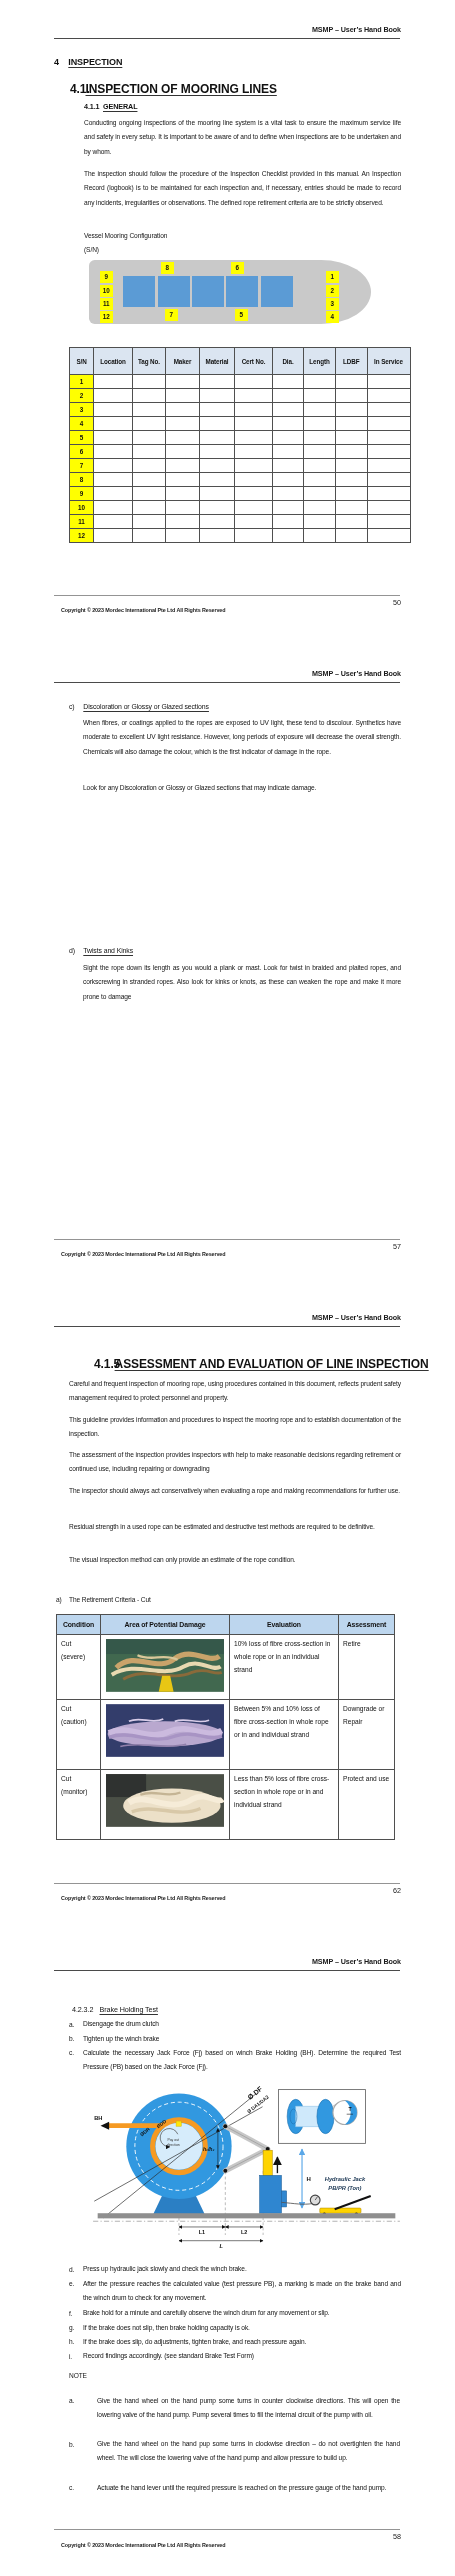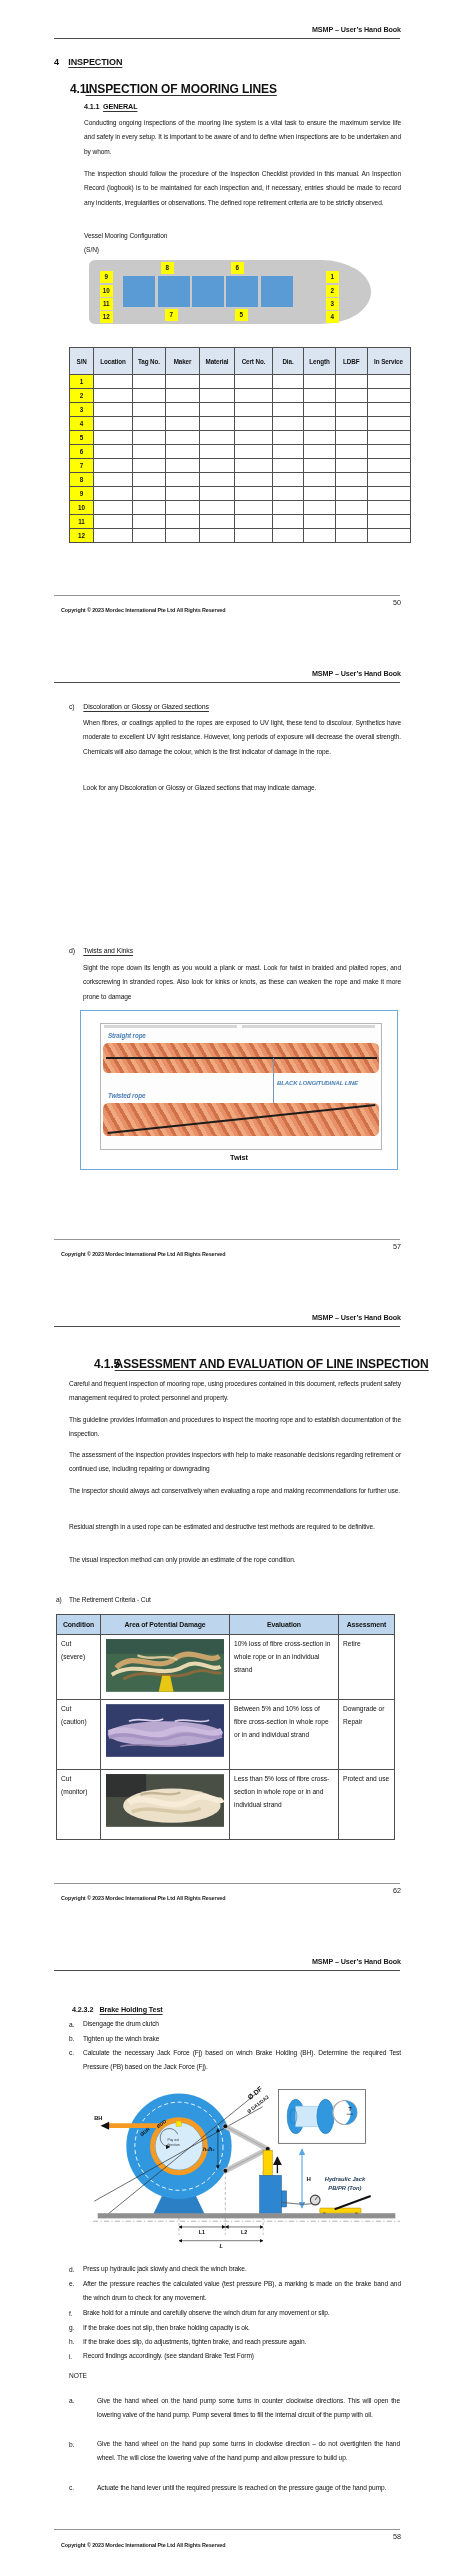--- a/index.html
+++ b/index.html
@@ -290,35 +290,20 @@
   </div>
   <div class="abs body-txt" style="left:83px;top:72px;width:318px;">When fibres, or coatings applied to the ropes are exposed to UV light, these tend to discolour. Synthetics have moderate to excellent UV light resistance. However, long periods of exposure will decrease the overall strength. Chemicals will also damage the colour, which is the first indicator of damage in the rope.</div>
   <div class="abs body-txt left-txt" style="left:83px;top:137px;width:318px;">Look for any Discoloration or Glossy or Glazed sections that may indicate damage.</div>
 
 
   <div class="abs h-sm" style="left:69px;top:303px;font-weight:normal;font-size:6.9px;">
     <span class="mrk" style="width:14.3px;">d)</span><span class="u">Twists and Kinks</span>
   </div>
   <div class="abs body-txt" style="left:83px;top:317px;width:318px;">Sight the rope down its length as you would a plank or mast. Look for twist in braided and plaited ropes, and corkscrewing in stranded ropes. Also look for kinks or knots, as these can weaken the rope and make it more prone to damage</div>
 
-  <div class="figbox" style="left:80px;top:366px;width:316px;height:158px;">
-    <div class="inner-img">
-      <div class="topbar" style="left:3.4px;width:133px;"></div>
-      <div class="topbar" style="left:141px;width:133px;"></div>
-      <div class="bluelab" style="left:6.9px;top:8px;">Straight rope</div>
-      <div class="ropeorange" style="top:19px;height:30px;"></div>
-      <div class="ropeline" style="left:4.6px;top:33px;width:271px;"></div>
-      <div class="vcall" style="left:172px;top:34px;height:61px;"></div>
-      <div class="bluelab" style="left:176px;top:56px;font-size:6px;">BLACK LONGITUDINAL LINE</div>
-      <div class="bluelab" style="left:6.9px;top:68px;">Twisted rope</div>
-      <div class="ropeorange" style="top:79px;height:33px;"></div>
-      <div class="ropeline" style="left:5.7px;top:94px;width:269px;transform:rotate(-6deg);"></div>
-    </div>
-    <div class="figcap" style="top:142px;">Twist</div>
-  </div>
 
   <div class="abs fline"></div>
   <div class="abs pgno">57</div>
   <div class="abs cpy">Copyright © 2023 Mordec International Pte Ltd All Rights Reserved</div>
 </section>
 
 <section class="page" style="top:1288px;">
   <div class="abs hdr">MSMP – User’s Hand Book</div>
   <div class="abs hline"></div>
 
@@ -413,21 +398,21 @@
 
   <div class="abs fline"></div>
   <div class="abs pgno">62</div>
   <div class="abs cpy">Copyright © 2023 Mordec International Pte Ltd All Rights Reserved</div>
 </section>
 
 <section class="page" style="top:1932px;">
   <div class="abs hdr">MSMP – User’s Hand Book</div>
   <div class="abs hline"></div>
 
-  <div class="abs h-sm" style="left:72px;top:73px;font-weight:bold;font-size:7.2px;">
+  <div class="abs h-sm" style="left:72px;top:73px;font-weight:normal;font-size:7.2px;">
     <span class="mrk" style="width:27.5px;">4.2.3.2</span><span class="u">Brake Holding Test</span>
   </div>
 
   <span class="li-m" style="left:69px;top:89px;">a.</span>
   <div class="li-t left-txt" style="left:83px;top:85px;width:318px;">Disengage the drum clutch</div>
   <span class="li-m" style="left:69px;top:103px;">b.</span>
   <div class="li-t left-txt" style="left:83px;top:100px;width:318px;">Tighten up the winch brake</div>
   <span class="li-m" style="left:69px;top:117px;">c.</span>
   <div class="li-t" style="left:83px;top:114px;width:318px;">Calculate the necessary Jack Force (Fj) based on winch Brake Holding (BH).  Determine the required Test Pressure (PB) based on the Jack Force (Fj).</div>
 

